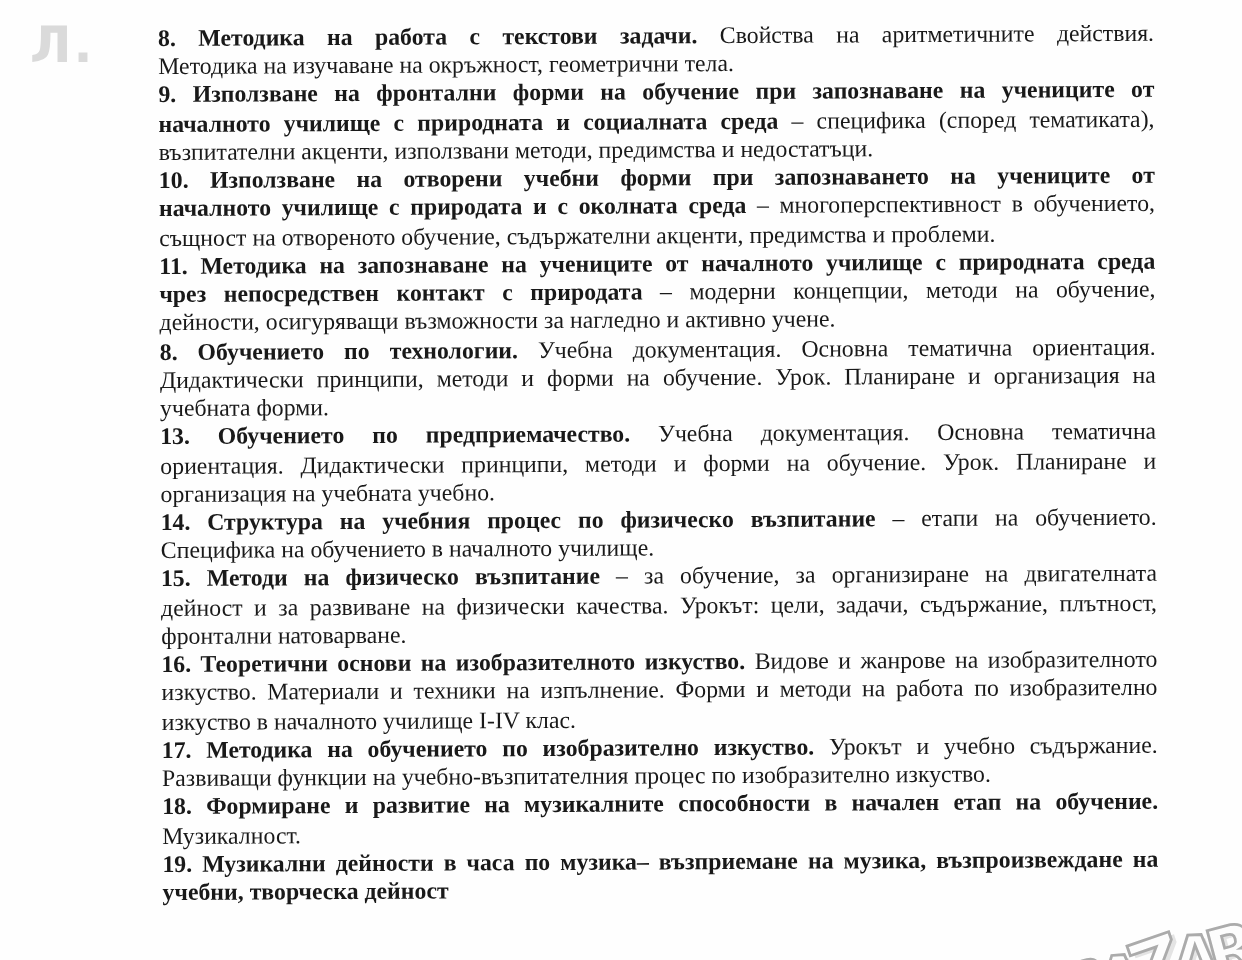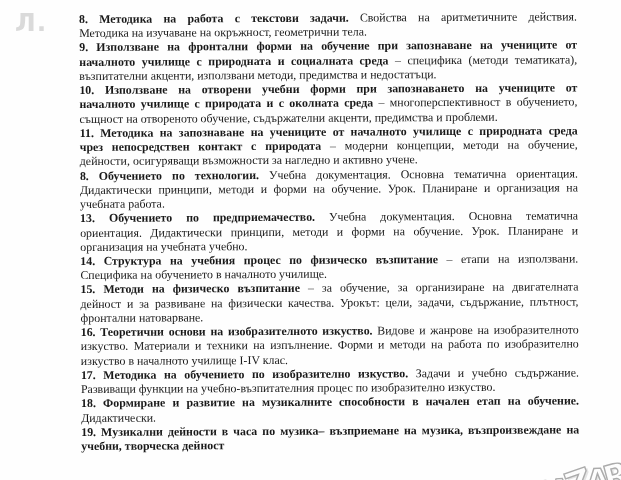--- a/index.html
+++ b/index.html
@@ -80,64 +80,64 @@
 <div class="page">
   <div class="corner-mark">Л.</div>
 
   <div class="text-block" id="doc">
       <div class="para">
         <div class="line"><span class="seg bold">8. Методика на работа с текстови задачи.</span><span class="seg"> Свойства на аритметичните действия.</span></div>
         <div class="line final"><span class="seg">Методика на изучаване на окръжност, геометрични тела.</span></div>
       </div>
       <div class="para">
         <div class="line"><span class="seg bold">9. Използване на фронтални форми на обучение при запознаване на учениците от</span></div>
-        <div class="line"><span class="seg bold">началното училище с природната и социалната среда</span><span class="seg"> – специфика (методи тематиката),</span></div>
+        <div class="line"><span class="seg bold">началното училище с природната и социалната среда</span><span class="seg"> – специфика (според тематиката),</span></div>
         <div class="line final"><span class="seg">възпитателни акценти, използвани методи, предимства и недостатъци.</span></div>
       </div>
       <div class="para">
         <div class="line"><span class="seg bold">10. Използване на отворени учебни форми при запознаването на учениците от</span></div>
         <div class="line"><span class="seg bold">началното училище с природата и с околната среда</span><span class="seg"> – многоперспективност в обучението,</span></div>
         <div class="line final"><span class="seg">същност на отвореното обучение, съдържателни акценти, предимства и проблеми.</span></div>
       </div>
       <div class="para">
         <div class="line"><span class="seg bold">11. Методика на запознаване на учениците от началното училище с природната среда</span></div>
         <div class="line"><span class="seg bold">чрез непосредствен контакт с природата</span><span class="seg"> – модерни концепции, методи на обучение,</span></div>
         <div class="line final"><span class="seg">дейности, осигуряващи възможности за нагледно и активно учене.</span></div>
       </div>
       <div class="para">
         <div class="line"><span class="seg bold">8. Обучението по технологии.</span><span class="seg"> Учебна документация. Основна тематична ориентация.</span></div>
         <div class="line"><span class="seg">Дидактически принципи, методи и форми на обучение. Урок. Планиране и организация на</span></div>
-        <div class="line final"><span class="seg">учебната работа.</span></div>
+        <div class="line final"><span class="seg">учебната форми.</span></div>
       </div>
       <div class="para">
         <div class="line"><span class="seg bold">13. Обучението по предприемачество.</span><span class="seg"> Учебна документация. Основна тематична</span></div>
         <div class="line"><span class="seg">ориентация. Дидактически принципи, методи и форми на обучение. Урок. Планиране и</span></div>
         <div class="line final"><span class="seg">организация на учебната учебно.</span></div>
       </div>
       <div class="para">
-        <div class="line"><span class="seg bold">14. Структура на учебния процес по физическо възпитание</span><span class="seg"> – етапи на използвани.</span></div>
+        <div class="line"><span class="seg bold">14. Структура на учебния процес по физическо възпитание</span><span class="seg"> – етапи на обучението.</span></div>
         <div class="line final"><span class="seg">Специфика на обучението в началното училище.</span></div>
       </div>
       <div class="para">
         <div class="line"><span class="seg bold">15. Методи на физическо възпитание</span><span class="seg"> – за обучение, за организиране на двигателната</span></div>
         <div class="line"><span class="seg">дейност и за развиване на физически качества. Урокът: цели, задачи, съдържание, плътност,</span></div>
         <div class="line final"><span class="seg">фронтални натоварване.</span></div>
       </div>
       <div class="para">
         <div class="line"><span class="seg bold">16. Теоретични основи на изобразителното изкуство.</span><span class="seg"> Видове и жанрове на изобразителното</span></div>
         <div class="line"><span class="seg">изкуство. Материали и техники на изпълнение. Форми и методи на работа по изобразително</span></div>
         <div class="line final"><span class="seg">изкуство в началното училище I-IV клас.</span></div>
       </div>
       <div class="para">
-        <div class="line"><span class="seg bold">17. Методика на обучението по изобразително изкуство.</span><span class="seg"> Задачи и учебно съдържание.</span></div>
+        <div class="line"><span class="seg bold">17. Методика на обучението по изобразително изкуство.</span><span class="seg"> Урокът и учебно съдържание.</span></div>
         <div class="line final"><span class="seg">Развиващи функции на учебно-възпитателния процес по изобразително изкуство.</span></div>
       </div>
       <div class="para">
         <div class="line"><span class="seg bold">18. Формиране и развитие на музикалните способности в начален етап на обучение.</span></div>
-        <div class="line final"><span class="seg">Дидактически.</span></div>
+        <div class="line final"><span class="seg">Музикалност.</span></div>
       </div>
       <div class="para">
         <div class="line"><span class="seg bold">19. Музикални дейности в часа по музика– възприемане на музика, възпроизвеждане на</span></div>
         <div class="line final"><span class="seg bold">учебни, творческа дейност</span></div>
       </div>
     </div>
 
   <div class="bazar-logo" id="logo"><span class="lg l0">B</span><span class="lg l1">A</span><span class="lg l2">Z</span><span class="lg l3">A</span><span class="lg l4">R</span></div>
 </div>
 

